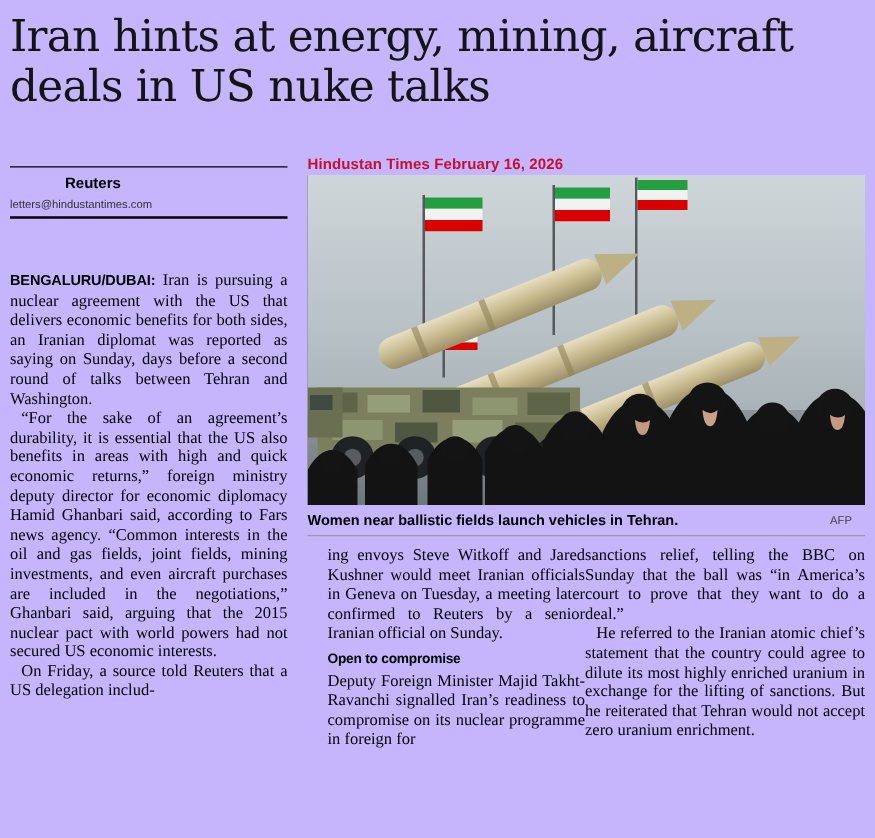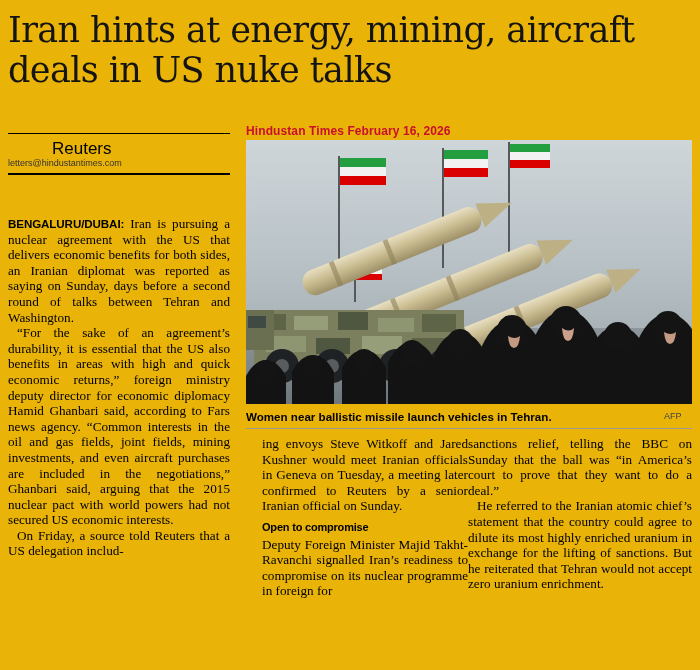--- a/index.html
+++ b/index.html
@@ -4,21 +4,21 @@
 <style>
   html, body {
     margin: 0;
     padding: 0;
     background: #ffffff;
   }
   .page {
     position: relative;
     width: 700px;
     height: 670px;
-    background: #eab308;
+    background: #c4b5fd;
     overflow: hidden;
     font-family: "Liberation Serif", serif;
     color: #000000;
   }
   
   .headline {
     position: absolute;
     left: 8px;
     top: 10px;
     width: 684px;
@@ -47,22 +47,22 @@
     top: 133px;
     width: 222px;
     height: 1px;
     background: #000;
   }
   .byline-name {
     position: absolute;
     left: 8px;
     top: 139px;
     font-family: "Liberation Sans", sans-serif;
-    font-size: 17px;
-    font-weight: normal;
+    font-size: 12px;
+    font-weight: bold;
     color: #000;
     padding-left: 44px;
   }
   .byline-email {
     position: absolute;
     left: 8px;
     top: 158px;
     font-family: "Liberation Sans", sans-serif;
     font-size: 9px;
     color: #333;
@@ -284,21 +284,21 @@
 
         <path d="M46 264 L46 232 q9 -17 21 -17 q12 0 21 17 l0 32 Z"></path>
         <circle cx="67" cy="226" r="10" fill="#141414"></circle>
 
         <path d="M0 264 L0 236 q9 -16 20 -16 q11 0 20 16 l0 28 Z"></path>
         <circle cx="20" cy="230" r="10" fill="#141414"></circle>
       </g>
     </svg>
   </div>
 
-  <div class="photo-caption">Women near ballistic missile launch vehicles in Tehran.</div>
+  <div class="photo-caption">Women near ballistic fields launch vehicles in Tehran.</div>
   <div class="photo-credit">AFP</div>
   <div class="caption-rule"></div>
 
   <div class="col col-1">
     <p class="first">
       <span class="lead-in">BENGALURU/DUBAI:</span><span> Iran is pursuing a nuclear agreement with the US that delivers economic benefits for both sides, an Iranian diplomat was reported as saying on Sunday, days before a second round of talks between Tehran and Washington.</span>
     </p>
     <p><span>“For the sake of an agreement’s durability, it is essential that the US also benefits in areas with high and quick economic returns,” foreign ministry deputy director for economic diplomacy Hamid Ghanbari said, according to Fars news agency. “Common interests in the oil and gas fields, joint fields, mining investments, and even aircraft purchases are included in the negotiations,” Ghanbari said, arguing that the 2015 nuclear pact with world powers had not secured US economic interests.</span></p>
     <p><span>On Friday, a source told Reuters that a US delegation includ-</span></p>
   </div>

